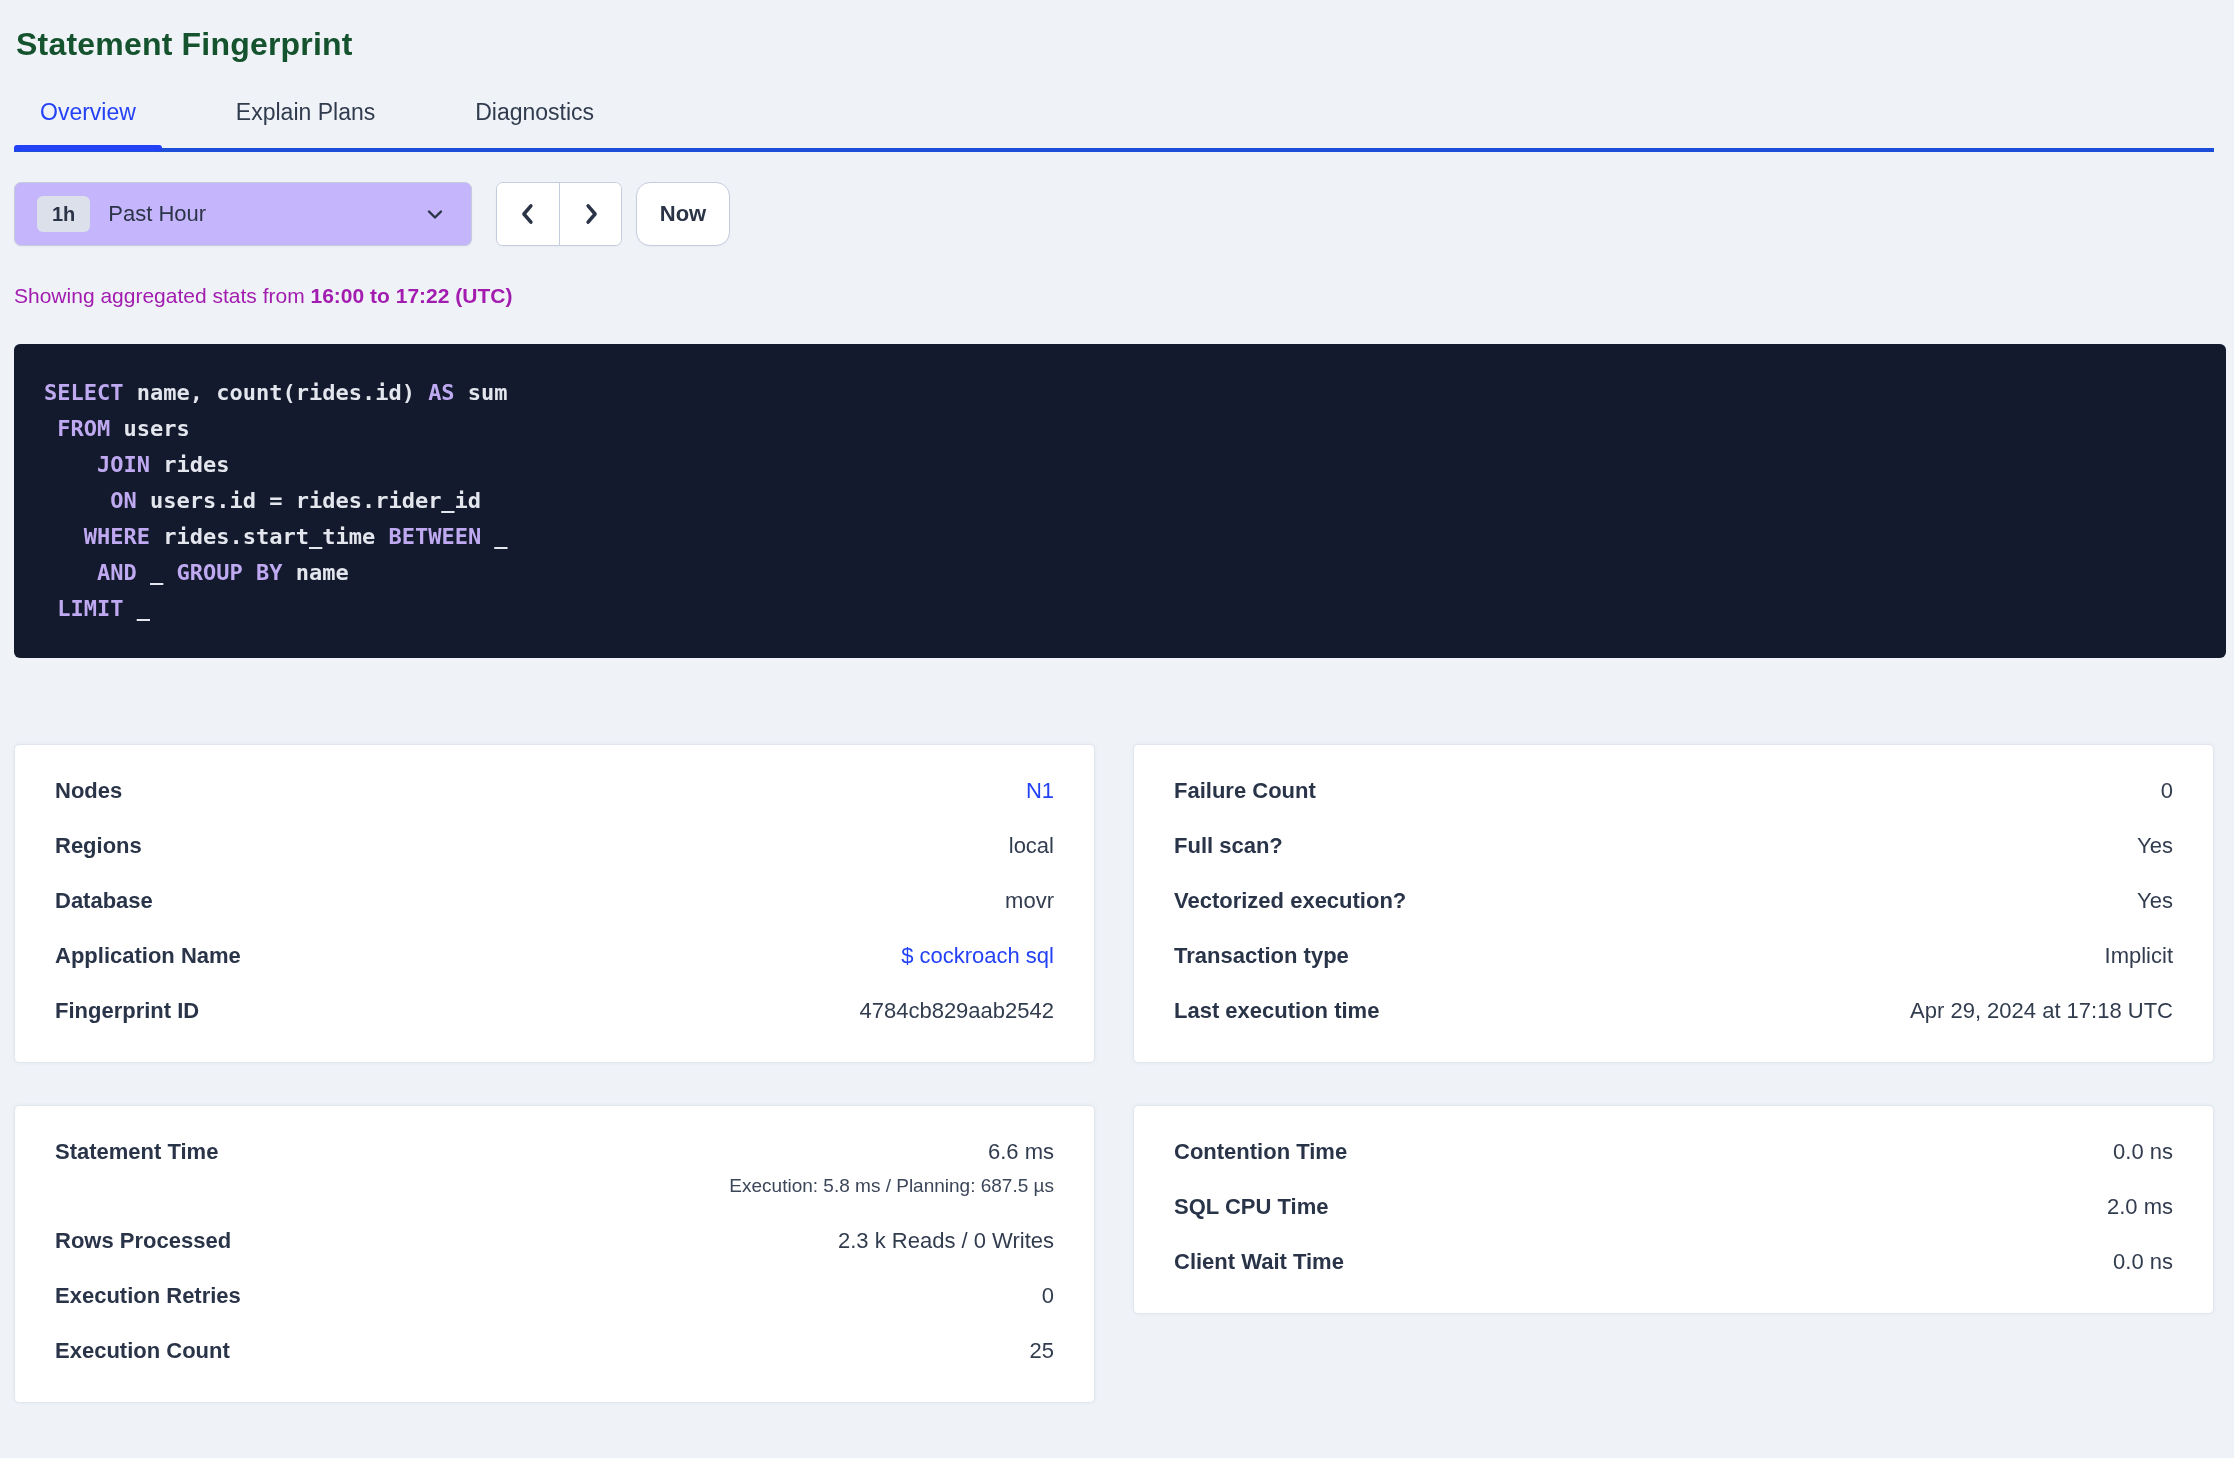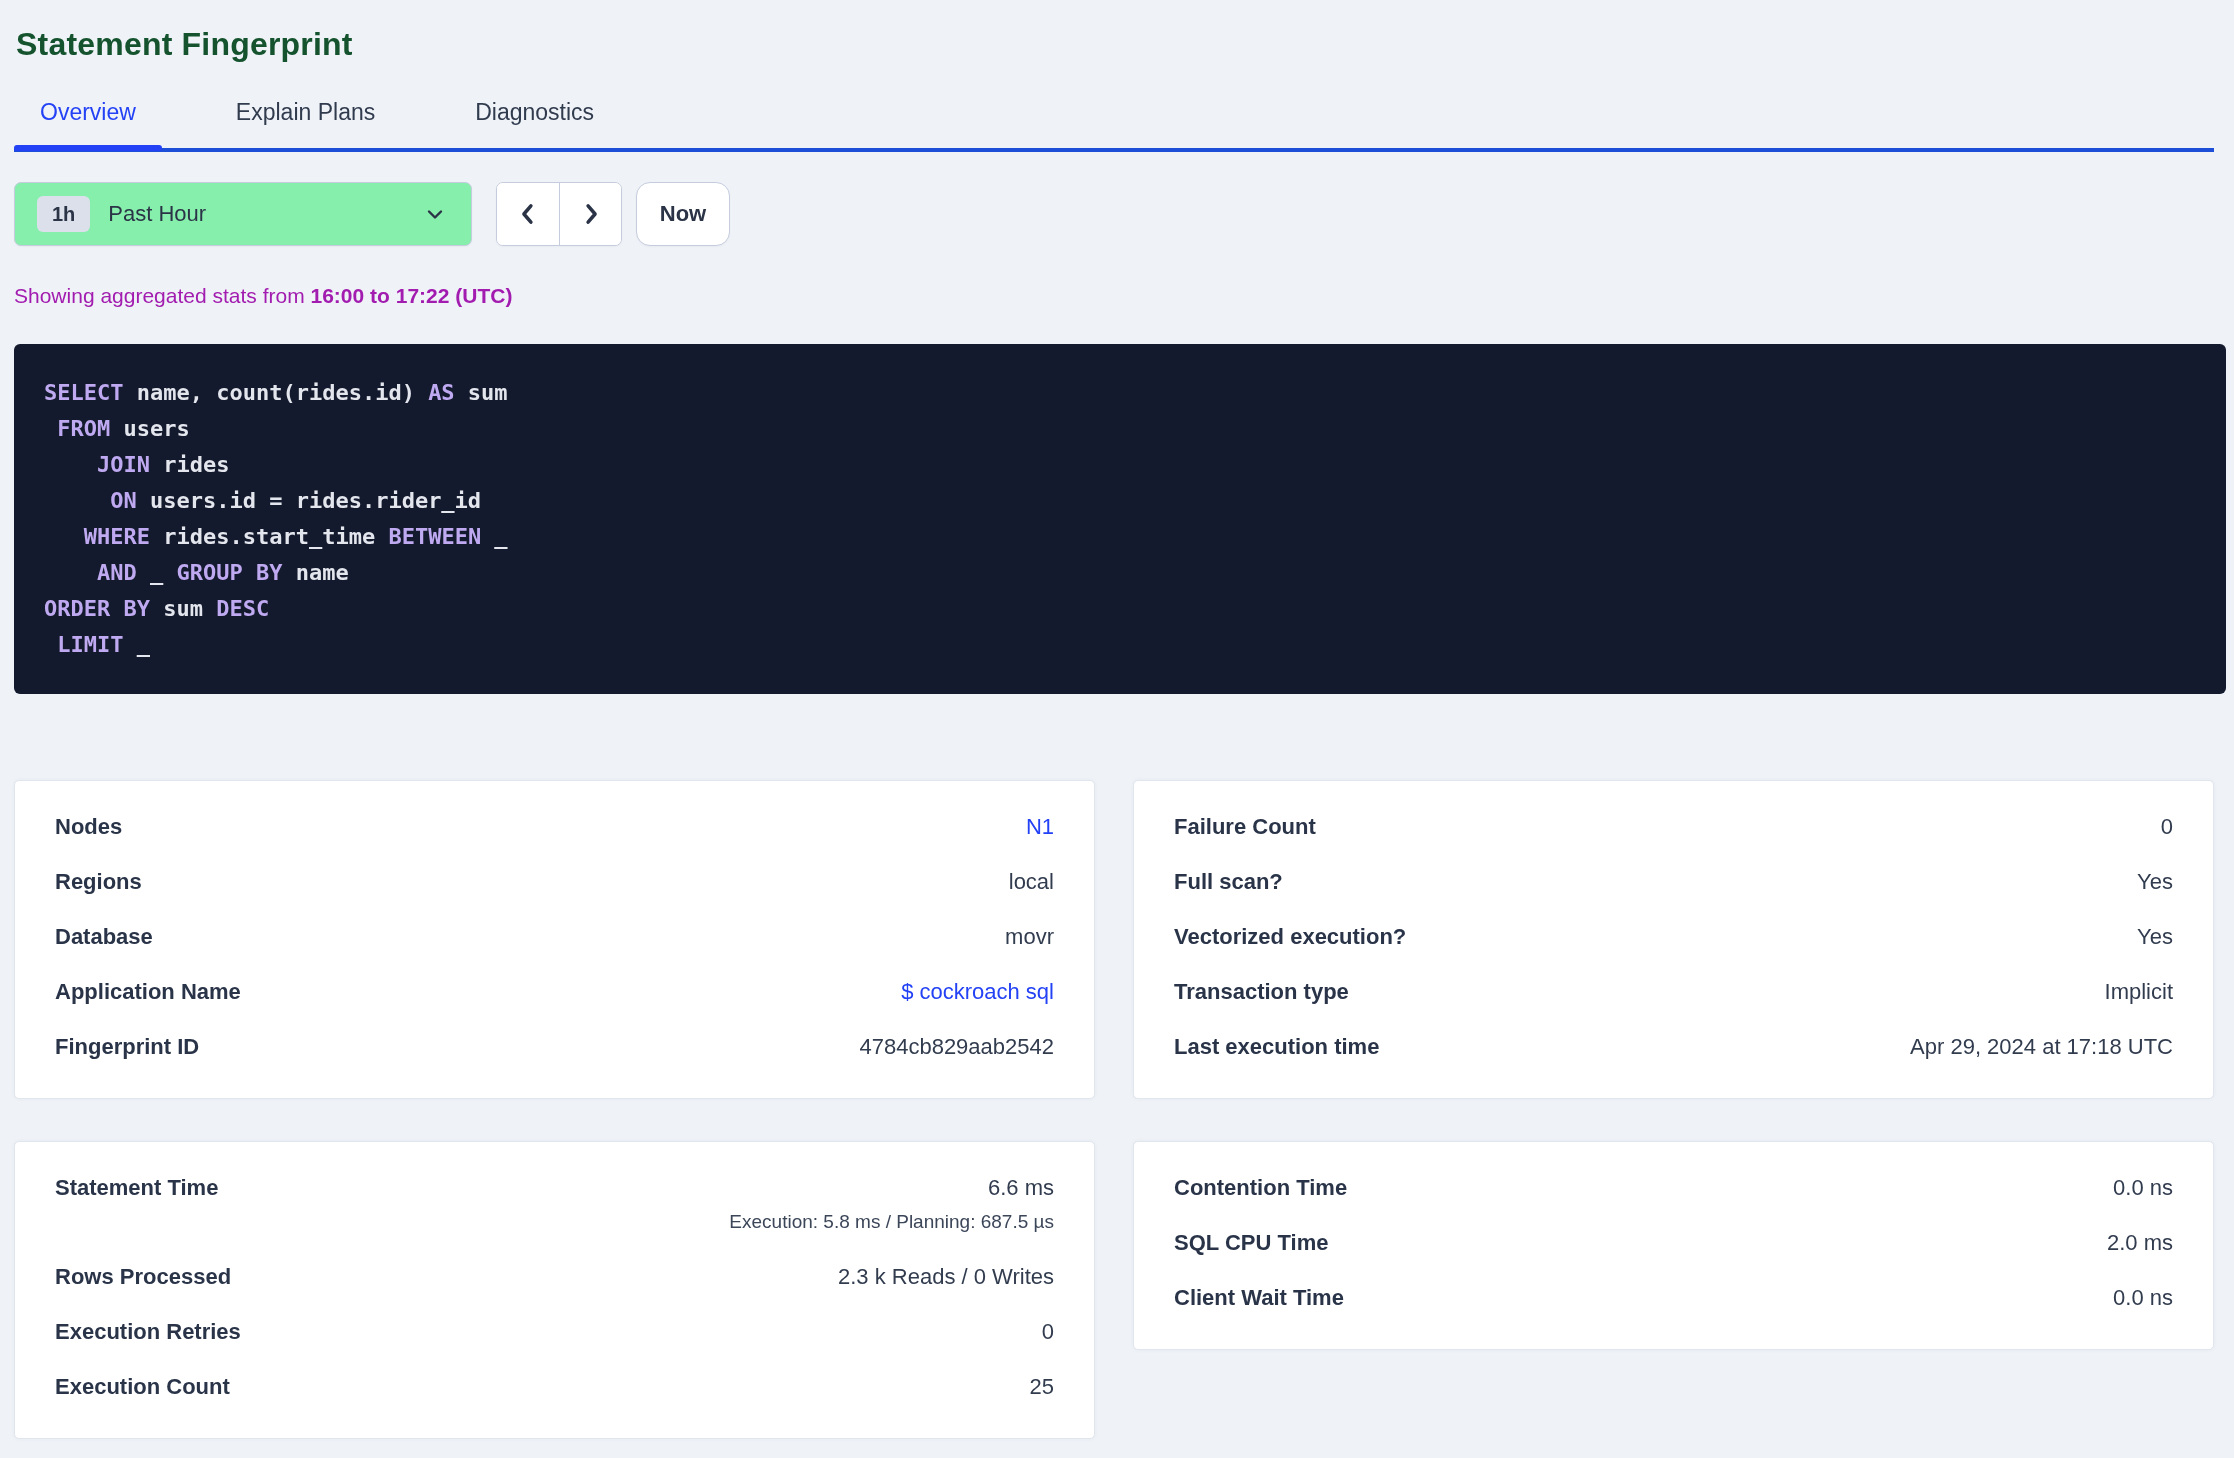--- a/index.html
+++ b/index.html
@@ -29,21 +29,21 @@
   .tab + .tab { margin-left:48px;text-align:right; }
   .tab.active { color:#2341f5; }
   .tab.active::after {
     content:""; position:absolute; left:0; right:0; bottom:-3px;
     height:6px; border-radius:3px; background:#2341f5;
   }
 
   
   .toolbar { display:flex; align-items:stretch; margin-top:30px; height:64px; }
   .range-picker {
-    width:458px; background:#86efac; border:1px solid #c5ccdd; border-radius:7px;
+    width:458px; background:#c4b5fd; border:1px solid #c5ccdd; border-radius:7px;
     display:flex; align-items:center; padding:0 24px 0 22px; cursor:pointer;
     box-shadow:0 1px 2px rgba(40,50,70,.04);
   }
   .range-badge {
     background:#dbe0ea; color:#2b3447; font-weight:700; font-size:20px;
     border-radius:6px; padding:8px 15px; line-height:1;
   }
   .range-label { font-size:22px; color:#2b3447; margin-left:18px; flex:1; }
   .icon { display:inline-flex; color:#2b3447; }
 
@@ -155,21 +155,20 @@
     <span>Showing aggregated stats from </span><b>16:00 to 17:22 (UTC)</b>
   </div>
 
   <div class="sql-box">
       <div class="sql-line"><span class="sql-kw">SELECT</span><span class="sql-pl"> name, count(rides.id) </span><span class="sql-kw">AS</span><span class="sql-pl"> sum</span></div>
       <div class="sql-line"><span class="sql-pl"> </span><span class="sql-kw">FROM</span><span class="sql-pl"> users</span></div>
       <div class="sql-line"><span class="sql-pl">    </span><span class="sql-kw">JOIN</span><span class="sql-pl"> rides</span></div>
       <div class="sql-line"><span class="sql-pl">     </span><span class="sql-kw">ON</span><span class="sql-pl"> users.id = rides.rider_id</span></div>
       <div class="sql-line"><span class="sql-pl">   </span><span class="sql-kw">WHERE</span><span class="sql-pl"> rides.start_time </span><span class="sql-kw">BETWEEN</span><span class="sql-pl"> _</span></div>
       <div class="sql-line"><span class="sql-pl">    </span><span class="sql-kw">AND</span><span class="sql-pl"> _ </span><span class="sql-kw">GROUP BY</span><span class="sql-pl"> name</span></div>
-      <div class="sql-line"><span class="sql-kw">ORDER BY</span><span class="sql-pl"> sum </span><span class="sql-kw">DESC</span></div>
       <div class="sql-line"><span class="sql-pl"> </span><span class="sql-kw">LIMIT</span><span class="sql-pl"> _</span></div>
     </div>
 
   <div class="cards-grid grid-row-1">
     <div class="card">
       <div class="info-row">
         <span class="info-label">Nodes</span>
         <span class="info-value link">N1</span>
       </div>
       <div class="info-row">

